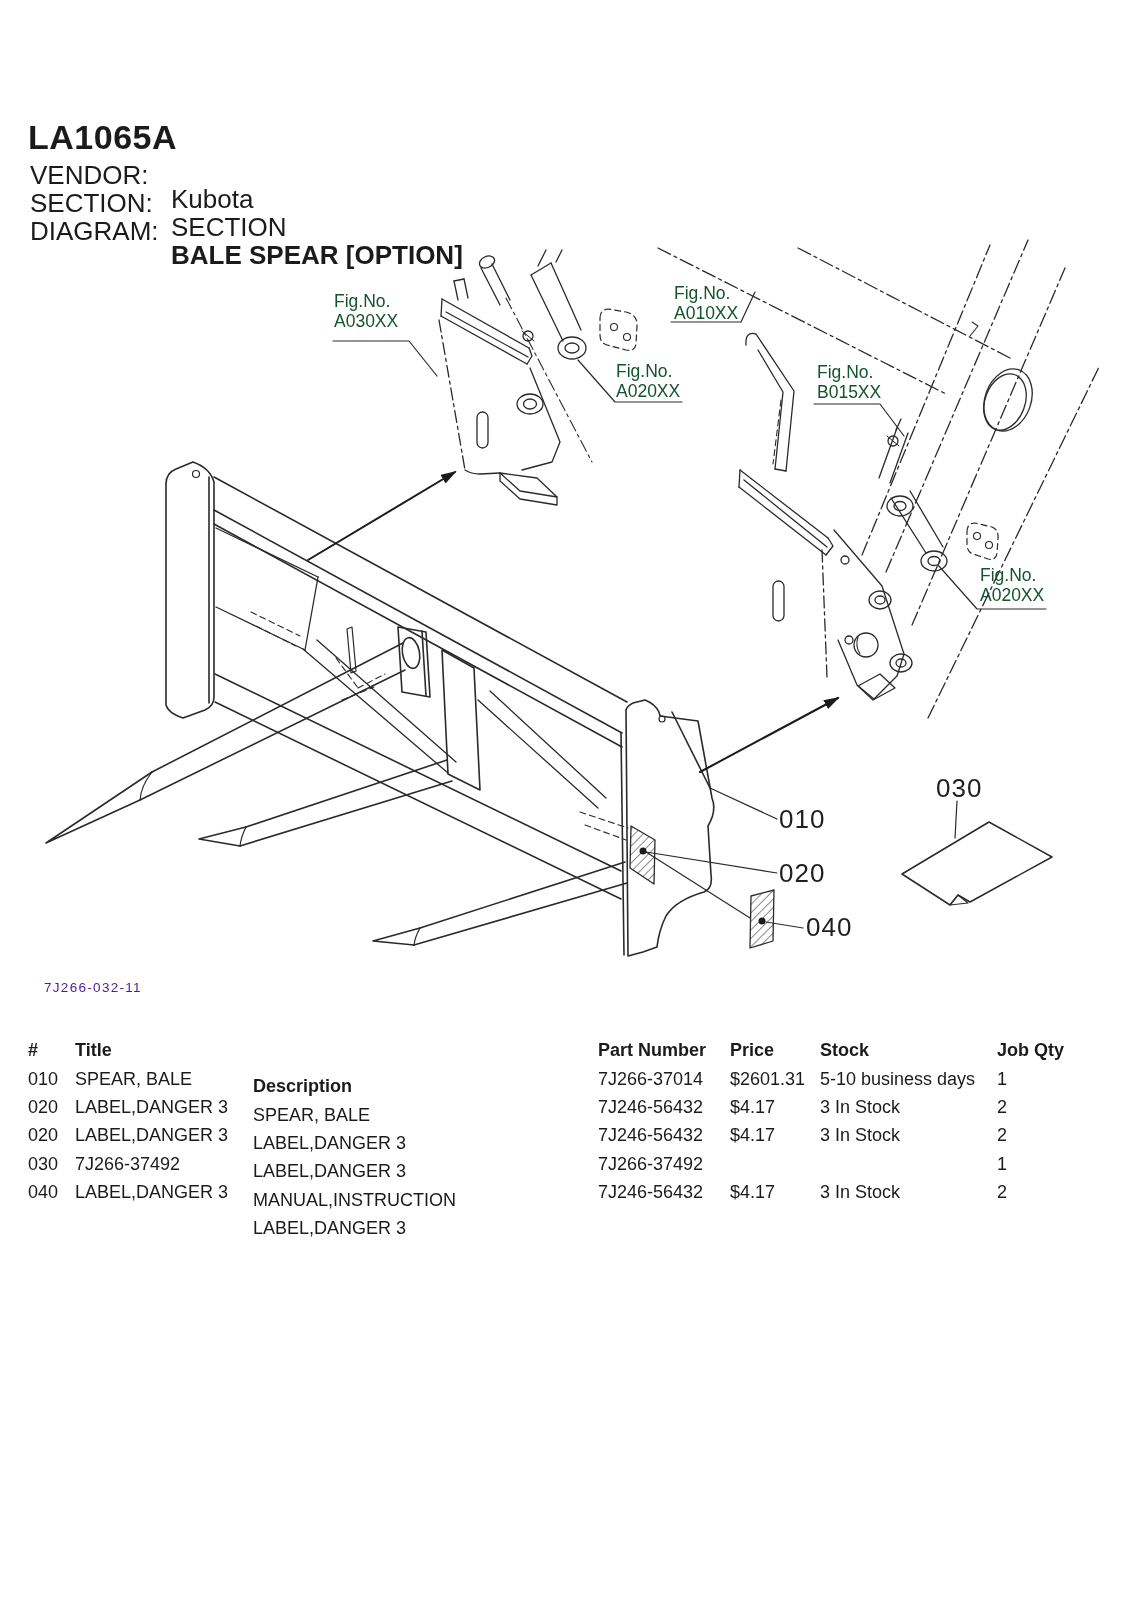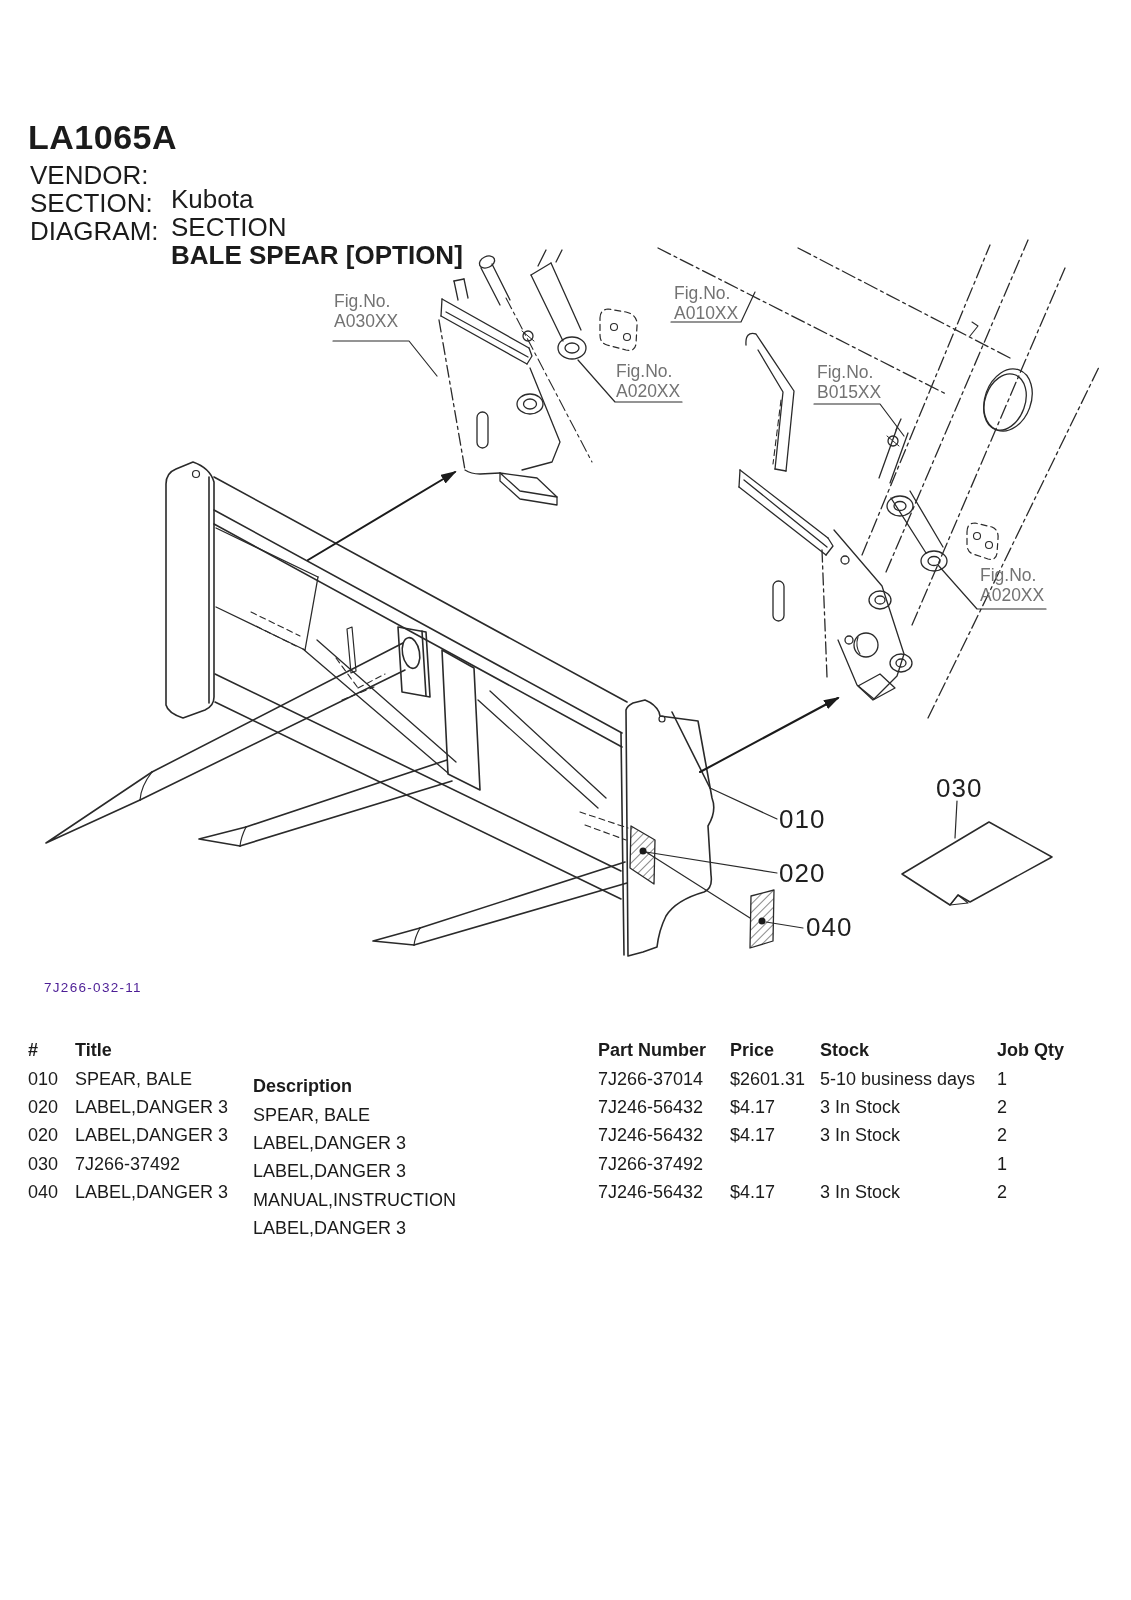--- a/index.html
+++ b/index.html
@@ -16,21 +16,21 @@
   
   .doc-title{left:28px;top:118px;font-size:34px;font-weight:bold;letter-spacing:.5px;}
   .hdr-row{font-size:26px;}
   .hdr-label{left:30px;}
   .hdr-value{left:171px;margin-top:24px;}
   .r1{top:160px;} .r2{top:188px;} .r3{top:216px;}
   .bold{font-weight:bold;}
   
   .drawing-number{left:44px;top:980px;font-size:13.5px;letter-spacing:1.3px;color:#4c1d95;}
   
-  .fig-label{font-size:17.5px;line-height:20px;color:#737373;white-space:nowrap;position:absolute;}
+  .fig-label{font-size:17.5px;line-height:20px;color:#14532d;white-space:nowrap;position:absolute;}
   .fig-label span{display:block;}
   .fig-a030{left:334px;top:291px;}
   .fig-a020l{left:616px;top:361px;}
   .fig-a010{left:674px;top:283px;}
   .fig-b015{left:817px;top:362px;}
   .fig-a020r{left:980px;top:565px;}
   
   .part-callout{position:absolute;font-size:26px;color:#1f1f1f;letter-spacing:1px;}
   .l010{left:779px;top:804px;}
   .l020{left:779px;top:858px;}

